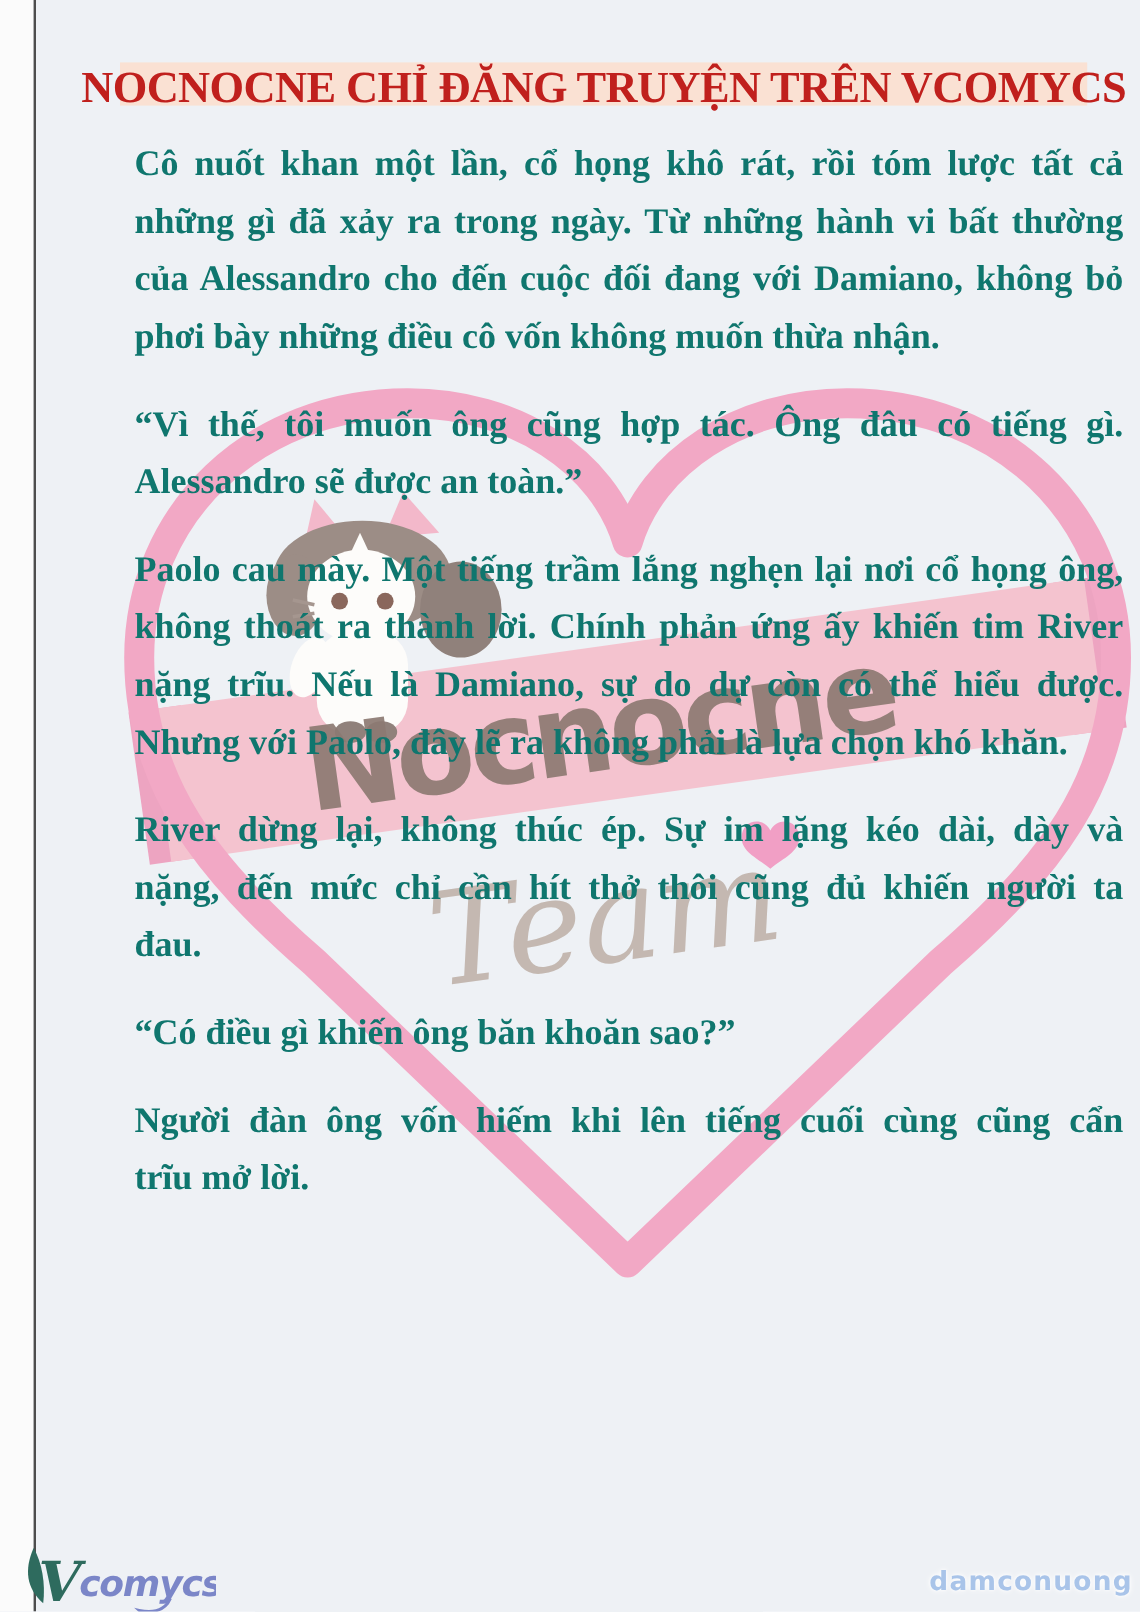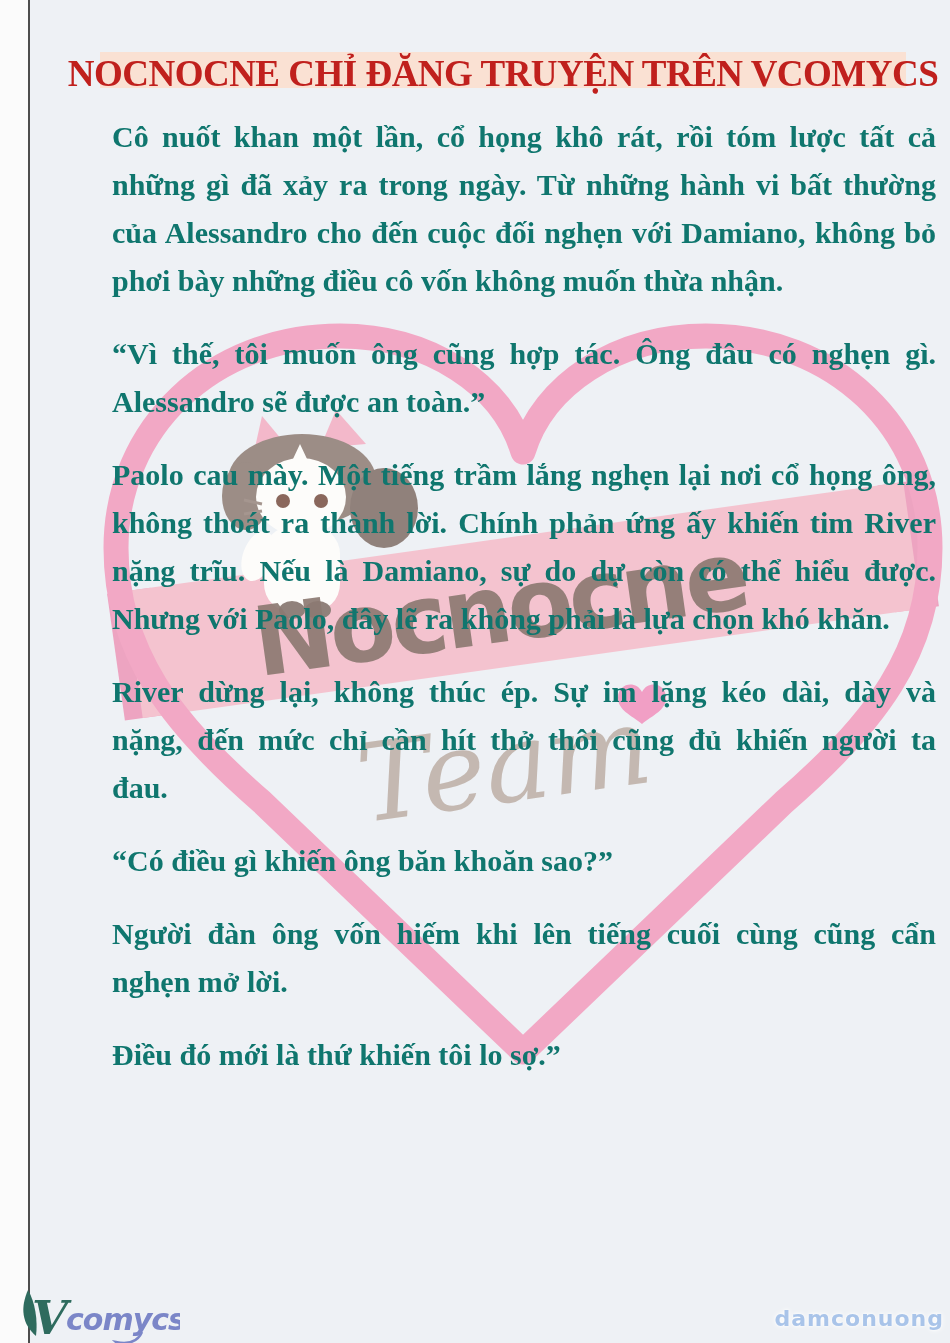--- a/index.html
+++ b/index.html
@@ -113,47 +113,46 @@
   </svg>
 
   <div class="notice-banner">
     <span class="notice-text">NOCNOCNE CHỈ ĐĂNG TRUYỆN TRÊN VCOMYCS</span>
   </div>
 
   <div class="story" id="story">
       <div class="para">
         <div class="line">Cô nuốt khan một lần, cổ họng khô rát, rồi tóm lược tất cả</div>
         <div class="line">những gì đã xảy ra trong ngày. Từ những hành vi bất thường</div>
-        <div class="line">của Alessandro cho đến cuộc đối nghẹn với Damiano, không bỏ</div>
+        <div class="line">của Alessandro cho đến cuộc đối đang với Damiano, không bỏ</div>
         <div class="line">phơi bày những điều cô vốn không muốn thừa nhận.</div>
       </div>
       <div class="para">
-        <div class="line">“Vì thế, tôi muốn ông cũng hợp tác. Ông đâu có nghẹn gì.</div>
+        <div class="line">“Vì thế, tôi muốn ông cũng hợp tác. Ông đâu có tiếng gì.</div>
         <div class="line">Alessandro sẽ được an toàn.”</div>
       </div>
       <div class="para">
         <div class="line">Paolo cau mày. Một tiếng trầm lắng nghẹn lại nơi cổ họng ông,</div>
         <div class="line">không thoát ra thành lời. Chính phản ứng ấy khiến tim River</div>
         <div class="line">nặng trĩu. Nếu là Damiano, sự do dự còn có thể hiểu được.</div>
         <div class="line">Nhưng với Paolo, đây lẽ ra không phải là lựa chọn khó khăn.</div>
       </div>
       <div class="para">
         <div class="line">River dừng lại, không thúc ép. Sự im lặng kéo dài, dày và</div>
         <div class="line">nặng, đến mức chỉ cần hít thở thôi cũng đủ khiến người ta</div>
         <div class="line">đau.</div>
       </div>
       <div class="para">
         <div class="line">“Có điều gì khiến ông băn khoăn sao?”</div>
       </div>
       <div class="para">
         <div class="line">Người đàn ông vốn hiếm khi lên tiếng cuối cùng cũng cẩn</div>
-        <div class="line">nghẹn mở lời.</div>
+        <div class="line">trĩu mở lời.</div>
       </div>
       <div class="para">
-        <div class="line">Điều đó mới là thứ khiến tôi lo sợ.”</div>
       </div>
     </div>
 
   <svg class="footer-logo" viewBox="0 0 170 60" aria-hidden="true">
     <path d="M18,6 C10,24 12,40 26,52 C28,36 25,18 18,6 Z" fill="#2e6b5e"></path>
     <text x="22" y="50" font-family="'DejaVu Serif', serif" font-weight="bold" font-style="italic" font-size="46" fill="#2e6b5e">V</text>
     <text x="56" y="46" font-family="'DejaVu Sans', sans-serif" font-weight="bold" font-style="italic" font-size="30" letter-spacing="-1" fill="#7b86c8">comycs</text>
     <path d="M132,48 q-6,14 -26,10 q10,9 20,3" fill="none" stroke="#7b86c8" stroke-width="2.5"></path>
   </svg>
 

